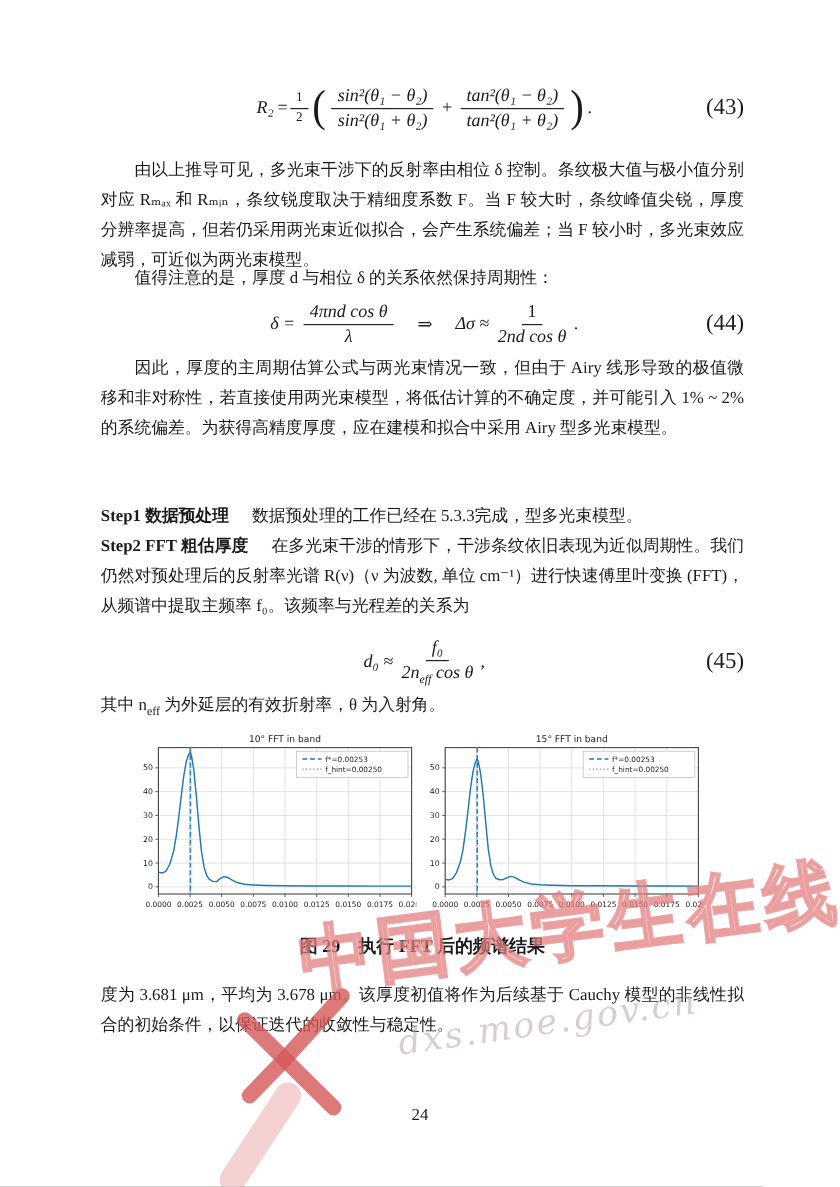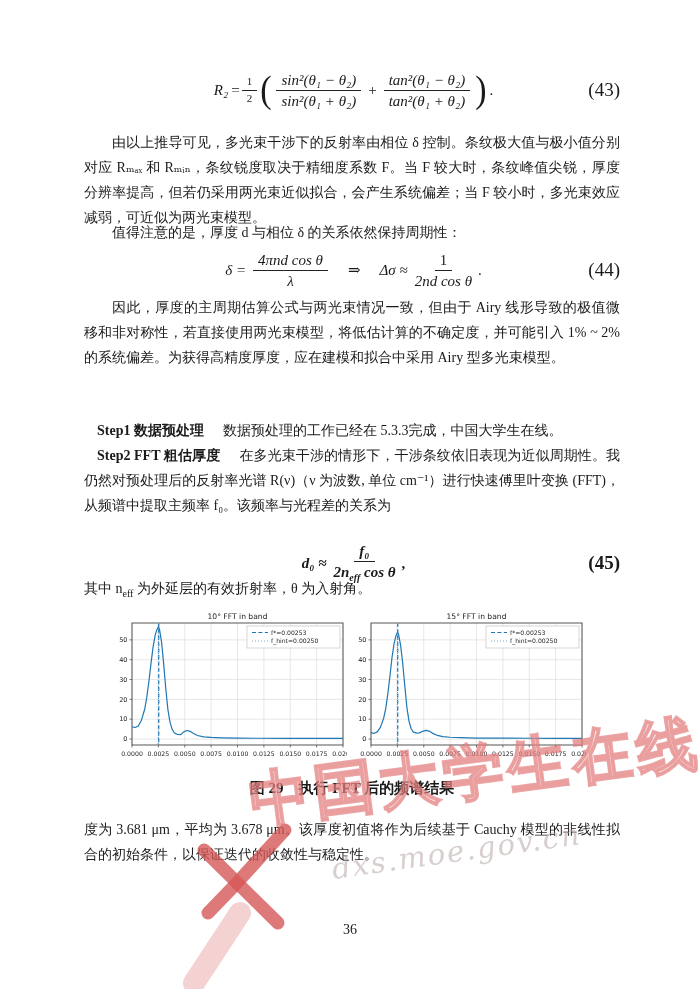--- a/index.html
+++ b/index.html
@@ -6,21 +6,21 @@
   .page{
     position:relative;width:700px;height:989px;margin:0 auto;background:#ffffff;
     font-family:"Liberation Serif","DejaVu Serif",serif;color:#1a1a1a;overflow:hidden;
   }
   .abs{position:absolute;}
   .content{left:84px;width:536px;}
   .line{height:25px;line-height:25px;overflow:hidden;font-size:14px;
         text-align:justify;text-align-last:justify;}
   .line.noj{text-align:left;text-align-last:left;}
   .indent{text-indent:28px;}
-  b{font-weight:bold;margin-left:13px;}
+  b{font-weight:bold;}
   
   .eqrow{position:absolute;left:84px;width:536px;display:flex;align-items:center;justify-content:center;font-size:15px;}
   .eqtag{position:absolute;right:0;top:50%;transform:translateY(-50%);font-style:normal;font-size:19px;}
   .mi{font-style:italic;margin:0 3px;}
   .frac{display:inline-flex;flex-direction:column;align-items:center;vertical-align:middle;margin:0 4px;font-style:italic;}
   .frac .num{padding:0 5px 1px;border-bottom:1px solid #222;line-height:1.2;text-align:center;}
   .frac .den{padding-top:1px;line-height:1.2;text-align:center;}
   .frac.small{font-size:11px;margin:0 2px;font-style:normal;}
   .bigp{font-size:34px;font-weight:400;transform:scaleY(1.1);line-height:1;margin:0 1px;font-style:normal;}
   .eqtail{font-style:normal;margin-left:2px;}
@@ -105,35 +105,35 @@
     <div class="line indent">因此，厚度的主周期估算公式与两光束情况一致，但由于 Airy 线形导致的极值微</div>
     <div class="line">移和非对称性，若直接使用两光束模型，将低估计算的不确定度，并可能引入 1% ~ 2%</div>
     <div class="line noj">的系统偏差。为获得高精度厚度，应在建模和拟合中采用 Airy 型多光束模型。</div>
   </div>
 
 
   <div class="abs content" style="top:418px;">
     <div class="line noj">
       <b>Step1 数据预处理</b>
       <span style="display:inline-block;width:12px;"></span>
-      <span>数据预处理的工作已经在 5.3.3完成，中国大学生在线。</span>
+      <span>数据预处理的工作已经在 5.3.3完成，型多光束模型。</span>
     </div>
   </div>
 
   <div class="abs content" style="top:443px;">
     <div class="line">
       <b>Step2 FFT 粗估厚度</b>
       <span style="display:inline-block;width:12px;"></span>
       <span>在多光束干涉的情形下，干涉条纹依旧表现为近似周期性。我们</span>
     </div>
     <div class="line">仍然对预处理后的反射率光谱 R(ν)（ν 为波数, 单位 cm⁻¹）进行快速傅里叶变换 (FFT)，</div>
     <div class="line noj">从频谱中提取主频率 f₀。该频率与光程差的关系为</div>
   </div>
 
-  <div class="eqrow" style="top:540px;height:46px;font-weight:bold;">
+  <div class="eqrow" style="top:529px;height:46px;">
     <span class="mi">d₀ ≈</span>
     <span class="frac">
       <span class="num">f₀</span>
       <span class="den"><span>2n</span><sub style="font-size:10px;">eff</sub><span> cos θ</span></span>
     </span>
     <span class="eqtail">,</span>
     <span class="eqtag">(45)</span>
   </div>
 
   <div class="abs content" style="top:576px;">
@@ -255,21 +255,21 @@
         <text x="161" y="33.2" font-size="6.1" fill="#222">f_hint=0.00250</text>
       </svg></div>
 
   <div class="abs content caption" style="top:779px;">图 29　执行 FFT 后的频谱结果</div>
 
   <div class="abs content" style="top:817px;">
     <div class="line">度为 3.681 μm，平均为 3.678 μm。该厚度初值将作为后续基于 Cauchy 模型的非线性拟</div>
     <div class="line noj">合的初始条件，以保证迭代的收敛性与稳定性。</div>
   </div>
 
-  <div class="abs pagenum" style="top:922px;">36</div>
+  <div class="abs pagenum" style="top:922px;">24</div>
 
   <div class="wm">
     <svg style="position:absolute;left:180px;top:815px;" width="120" height="175" viewBox="0 0 120 175">
       <path d="M105,15 L55,70 L28,98" stroke="rgba(214,88,88,0.8)" stroke-width="13" fill="none" stroke-linecap="round" stroke-linejoin="round"></path>
       <path d="M24,35 L98,108" stroke="rgba(214,88,88,0.8)" stroke-width="13" fill="none" stroke-linecap="round"></path>
       <path d="M60,98 L14,168" stroke="rgba(233,165,165,0.5)" stroke-width="22" fill="none" stroke-linecap="round"></path>
     </svg>
     <div class="wm-text">中国大学生在线</div>
     <div class="wm-sub">dxs.moe.gov.cn</div>
   </div>

